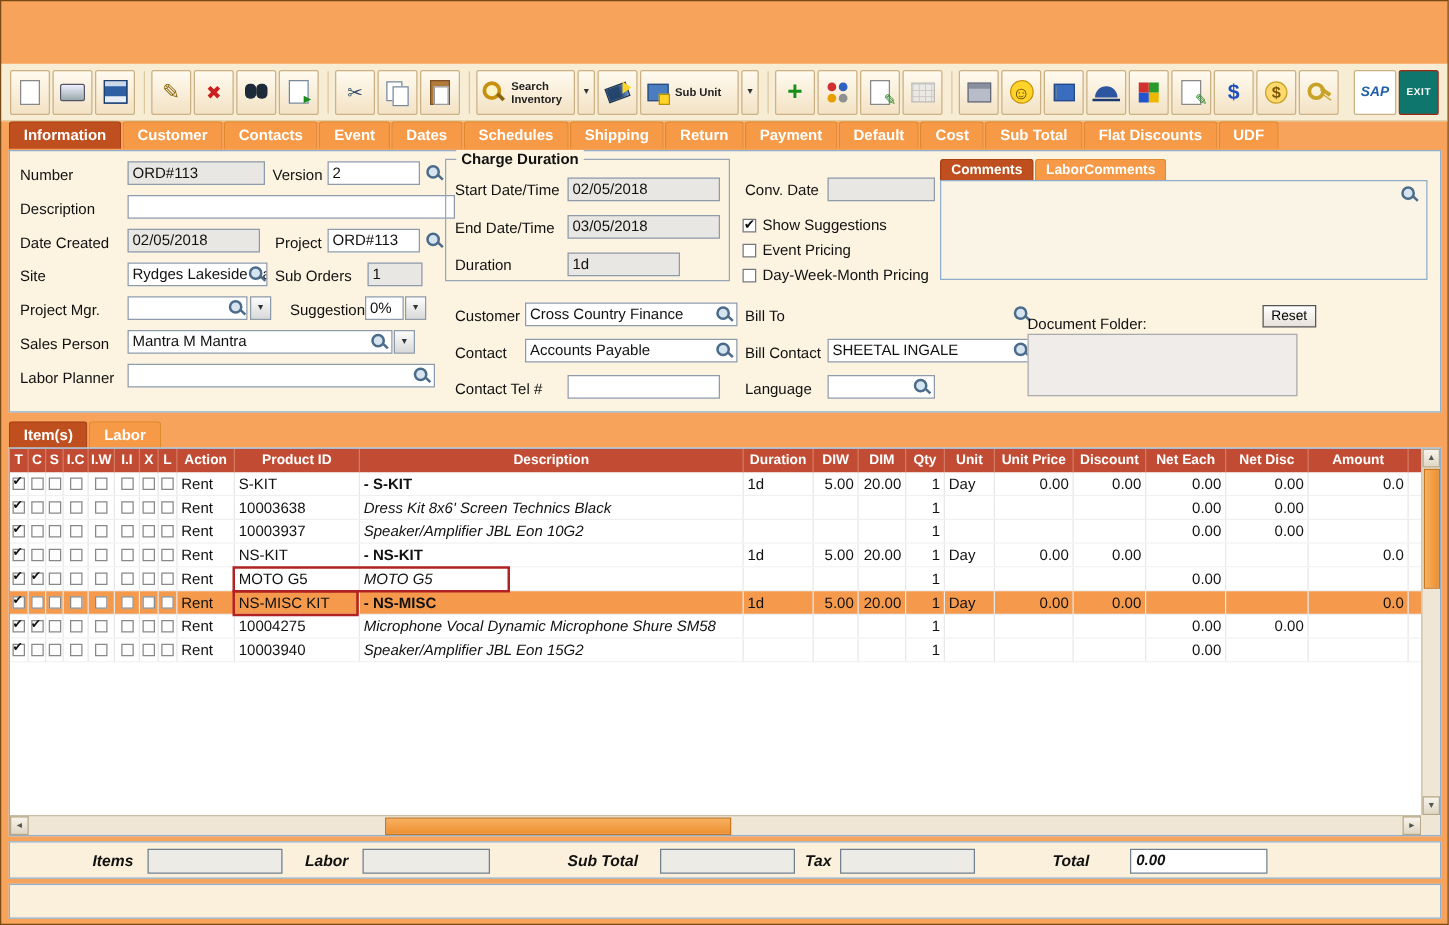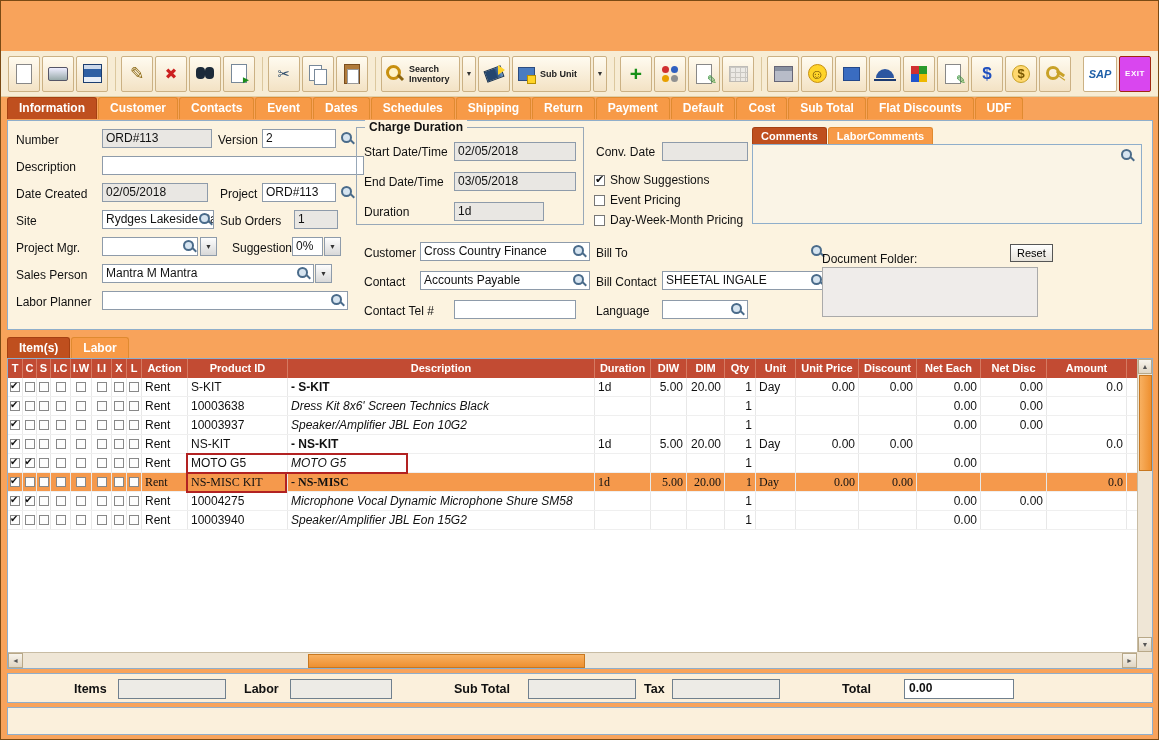--- a/index.html
+++ b/index.html
@@ -35,21 +35,21 @@
             background:linear-gradient(#FFFBF0,#F3E2C4); display:inline-flex; align-items:center;
             justify-content:center; margin:0 1px; padding:0 2px; cursor:pointer;
             font-family:inherit; }
   .tb-arrow { min-width:14px; width:14px; font-size:7px; color:#333; padding:0; }
   .tb-sep { display:inline-block; width:5px; height:34px; border-right:1px solid #DCC89E; margin:0 4px 0 2px; }
   .tb-spacer { flex:1; }
   .tb-label { font-size:9px; font-weight:bold; line-height:10px; text-align:left; margin-left:3px;
               white-space:normal; width:48px; color:#222; }
   .sap-btn { background:#fff; width:34px; }
   .sap-btn .tb-label { width:auto; color:#2060A8; font-style:italic; font-size:11px; margin:0; }
-  .exit-btn { background:#d946ef; border-color:#A02810; width:30px; }
+  .exit-btn { background:#0f766e; border-color:#A02810; width:30px; }
   .exit-btn .tb-label { width:auto; color:#fff; font-size:8px; letter-spacing:.5px; margin:0; }
 
   .ticon { width:22px; height:22px; display:inline-flex; align-items:center; justify-content:center;
            font-size:15px; position:relative; flex:none; }
   .i-new::before { content:''; width:14px; height:18px; background:#fff; border:1px solid #888; }
   .i-print::before { content:''; width:18px; height:12px; background:linear-gradient(#EEF,#9AA); border:1px solid #556; border-radius:2px; }
   .i-save::before { content:''; width:17px; height:17px; background:#2E5FA3; border:1px solid #1C3E70;
                     box-shadow:inset 0 -5px 0 #E8EEF6, inset 0 6px 0 -2px #CDD9EA; }
   .i-pencil { color:#8B6914; font-size:17px; }
   .i-del { color:#CC2020; font-weight:bold; }
@@ -131,21 +131,21 @@
   
   .items-tabstrip { position:absolute; left:6px; top:336px; height:21px; white-space:nowrap; }
   .table-panel { position:absolute; left:6px; top:357px; width:1146px; height:311px; background:#fff;
                  border:1px solid #8FAECB; overflow:hidden; }
   .tbl { position:absolute; left:0; top:0; width:1129px; overflow:hidden; white-space:nowrap; }
   .hrow { height:19px; background:#C24B33; }
   .hcell { display:inline-block; height:19px; line-height:18px; color:#fff; font-weight:bold;
            font-size:11px; text-align:center; border-right:1px solid #D57A62; overflow:hidden;
            vertical-align:top; cursor:pointer; }
   .trow { height:19px; border-bottom:1px solid #EFEFEF; background:#fff; }
-  .trow.sel { background:#F5994C;font-family:Liberation Serif, serif; }
+  .trow.sel { background:#F5994C; }
   .tcell { display:inline-block; height:18px; line-height:18px; font-size:12px; padding:0 3px;
            border-right:1px solid #E8E8E8; overflow:hidden; vertical-align:top; cursor:default; }
   .tcell.r { text-align:right; }
   .tcell.kit { font-weight:bold; }
   .tcell.itm { font-style:italic; }
   .cbcell { display:inline-block; height:18px; text-align:center; border-right:1px solid #E8E8E8;
             vertical-align:top; }
   .cb { display:inline-block; width:10px; height:10px; border:1px solid #888; background:#FDFDFD;
         margin-top:4px; position:relative; cursor:pointer; }
   .cb.on::after { content:'✔'; position:absolute; left:-1px; top:-3px; font-size:10px; color:#111; }
@@ -158,21 +158,21 @@
   .sb-arrow { position:absolute; width:15px; height:15px; background:linear-gradient(#F8F4EC,#E0D6C4);
               border:1px solid #B8A888; font-size:7px; color:#555; text-align:center; line-height:14px; cursor:pointer; }
   .hsb-thumb { position:absolute; left:300px; top:1px; width:277px; height:14px;
                background:linear-gradient(#F8B060,#EE9030); border:1px solid #C87820; cursor:grab; }
   .vsb-thumb { position:absolute; left:1px; top:16px; width:13px; height:96px;
                background:linear-gradient(90deg,#F8B060,#EE9030); border:1px solid #C87820; cursor:grab; }
   .sb-corner { position:absolute; left:1129px; top:293px; width:16px; height:16px; background:#EFE6D6; }
 
   
   .totals { position:absolute; left:6px; top:672px; width:1146px; height:30px; background:#FBF0DC;
-            border:1px solid #8FAECB; }
+            border:1px solid #8FAECB;font-style:italic; }
   .tlabel { position:absolute; top:8px; font-weight:bold; font-size:12.5px; }
   .tfield { position:absolute; top:5px; height:20px; background:#EDEBE6; border:1px solid #70808E;
             font-size:12px; padding:1px 4px; }
   .tfield.total { background:#fff; font-weight:bold; }
   .statusbar { position:absolute; left:6px; top:706px; width:1146px; height:28px; background:#FBF0DC;
                border:1px solid #8FAECB; }
 </style>
 </head>
 <body>
 

